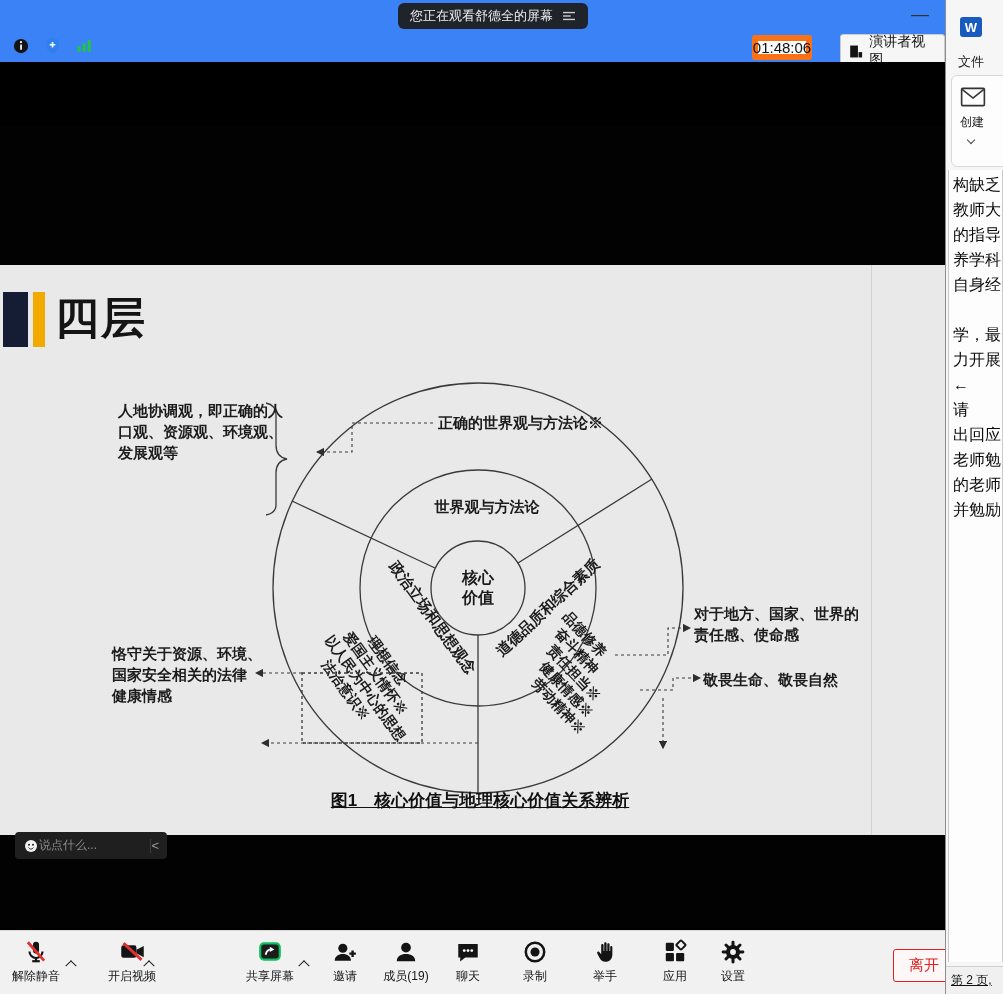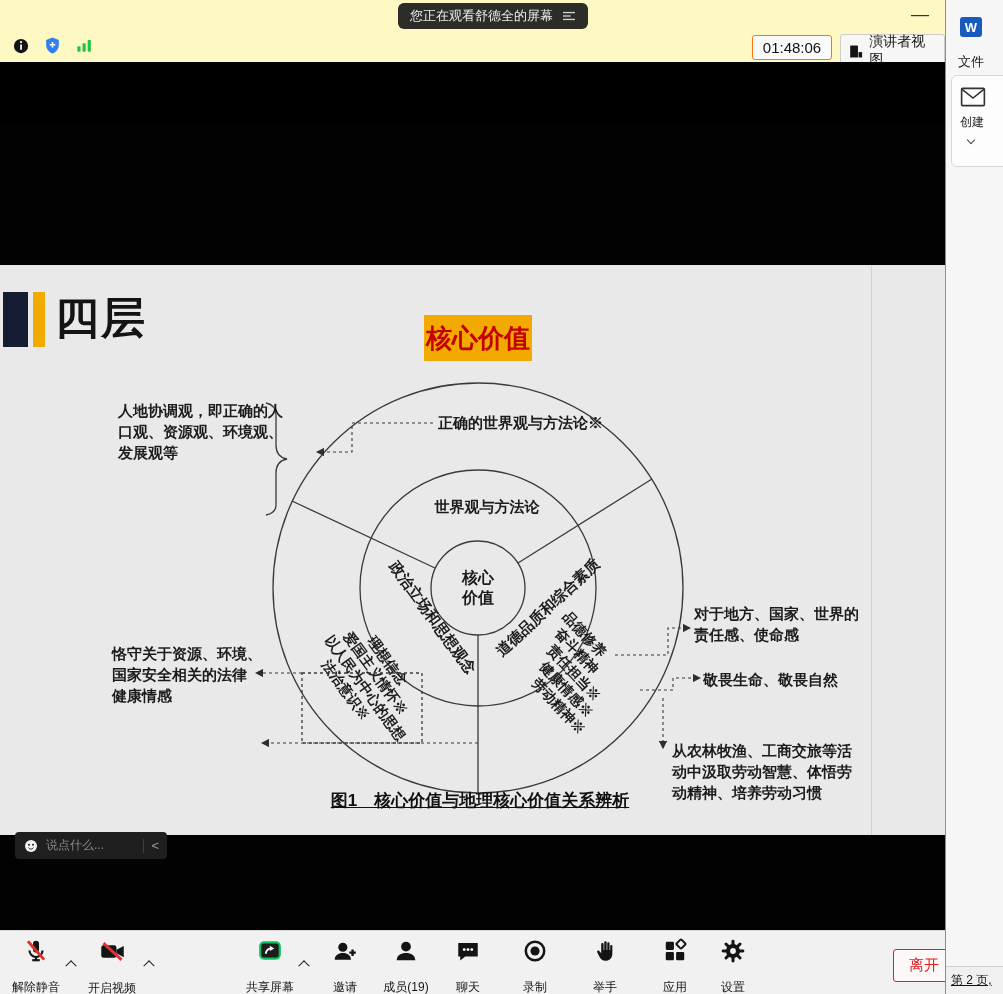--- a/index.html
+++ b/index.html
@@ -2,27 +2,27 @@
 <html><head>
 <meta charset="utf-8">
 <style>
   *{margin:0;padding:0;box-sizing:border-box;}
   html,body{background:#222;}
   .screen{position:relative;width:1003px;height:994px;background:#000;overflow:hidden;
           font-family:"Liberation Sans",sans-serif;}
   .abs{position:absolute;}
 
   
-  .topbar{left:0;top:0;width:945px;height:62px;background:#fef9c3;}
+  .topbar{left:0;top:0;width:945px;height:62px;background:#3b82f6;}
   .pill{left:398px;top:3px;height:26px;padding:0 12px;background:rgba(28,28,28,.93);border-radius:6px;
         display:flex;align-items:center;gap:9px;color:#ededed;font-size:13px;}
   .min-btn{left:905px;top:0;width:30px;height:28px;display:flex;align-items:center;justify-content:center;
            color:#333;font-size:18px;cursor:default;}
   .statusicons{left:12px;top:36px;display:flex;align-items:center;gap:13px;}
-  .timerbox{left:752px;top:35px;width:80px;height:25px;background:#fafafa;border:1px solid #f97316;border-radius:3px;
+  .timerbox{left:752px;top:35px;width:60px;height:25px;background:#fafafa;border:6px solid #f97316;border-radius:3px;
             display:flex;align-items:center;justify-content:center;font-size:15px;color:#111;}
   .viewbtn{left:840px;top:34px;height:34px;padding:0 8px;background:#f6f6f6;border:1px solid #ccc;border-radius:3px;
            display:flex;align-items:center;gap:6px;font-size:14px;color:#111;}
 
   
   .strip{left:0;top:62px;width:945px;height:63px;background:#000;}
   .strip-prev{left:2px;top:80px;width:16px;height:26px;color:#777;font-size:16px;display:flex;align-items:center;justify-content:center;}
   .thumb{top:65px;width:150px;height:57px;background:#141414;overflow:hidden;}
   .thumb.active{outline:2px solid #18b566;outline-offset:-2px;}
   .avatar-wrap{position:absolute;left:0;top:0;width:100%;height:100%;display:flex;align-items:center;justify-content:center;}
@@ -49,28 +49,28 @@
   .slide-svg circle,.slide-svg line,.slide-svg path.ln,.slide-svg rect.dashrect{fill:none;stroke:#3a3a3a;stroke-width:1.3;}
   .slide-svg .dash{fill:none;stroke:#3a3a3a;stroke-width:1.1;stroke-dasharray:3 3;}
   .slide-svg text{fill:#1b1b1b;}
   .ctr{font:700 16px "Liberation Sans",sans-serif;text-anchor:middle;}
   .mid{font:700 15px "Liberation Sans",sans-serif;}
   .midc{font:700 15px "Liberation Sans",sans-serif;text-anchor:middle;}
   .outer{font:700 14px "Liberation Sans",sans-serif;}
 
   
   .chatbar{left:15px;top:832px;width:152px;height:27px;background:#1f1f1f;border-radius:4px;
-           display:flex;align-items:center;gap:7px;padding:0 8px;}
+           display:flex;align-items:center;padding:0 8px;}
   .chat-ph{color:#8a8a8a;font-size:12px;flex:1;}
   .chat-div{width:1px;height:14px;background:#3d3d3d;}
   .chat-col{color:#9a9a9a;font-size:13px;}
 
   
   .toolbar{left:0;top:930px;width:945px;height:64px;background:#f1f1f1;border-top:1px solid #d8d8d8;}
-  .tb-btn{position:absolute;top:7px;width:64px;height:52px;display:flex;flex-direction:column;align-items:center;justify-content:flex-start;gap:15px;cursor:default;}
+  .tb-btn{position:absolute;top:7px;width:64px;height:52px;display:flex;flex-direction:column;align-items:center;justify-content:flex-start;gap:3px;cursor:default;}
   .tb-icon{height:27px;display:flex;align-items:center;justify-content:center;}
   .tb-label{font-size:12px;color:#161616;white-space:nowrap;}
   .tb-caret{position:absolute;top:25px;width:14px;height:14px;display:flex;align-items:center;justify-content:center;}
   .caret{width:8px;height:8px;border-left:1.7px solid #222;border-top:1.7px solid #222;transform:rotate(45deg) translate(2px,2px);}
   .leave-btn{left:893px;top:18px;width:62px;height:33px;border:1.5px solid #e02020;border-radius:3px;
              display:flex;align-items:center;justify-content:center;color:#e02020;font-size:15px;background:#fdf7f7;}
 
   
   .wpanel{left:945px;top:0;width:58px;height:994px;background:#f6f6f6;border-left:1px solid #8d8d8d;overflow:hidden;}
   .w-icon{position:absolute;left:14px;top:17px;width:22px;height:20px;background:#185abd;border-radius:3px;
@@ -288,34 +288,30 @@
       <path class="dash" marker-end="url(#ah)" d="M302 408 L256 408"></path>
       <path class="dash" marker-end="url(#ah)" d="M478 478 L262 478"></path>
       <path class="dash" marker-end="url(#ah)" d="M615 390 L668 390 L668 363 L690 363"></path>
       <path class="dash" marker-end="url(#ah)" d="M640 425 L673 425 L673 413 L700 413"></path>
       <path class="dash" marker-end="url(#ah)" d="M663 433 L663 483"></path>
     </svg>
 
     <div class="abs t-navy" id="t-navy" style="background: rgb(20, 29, 51);"></div>
     <div class="abs t-gold" id="t-gold" style="background: rgb(242, 169, 0);"></div>
     <div class="abs t-text">四层</div>
-    <div class="abs headline" id="headline" style="background: rgb(242, 169, 0); color: rgb(196, 0, 0);">核心价值</div>
 
     <div class="note" style="left:118px;top:135px;">人地协调观，即正确的人
 口观、资源观、环境观、
 发展观等</div>
     <div class="note" style="left:112px;top:378px;">恪守关于资源、环境、
 国家安全相关的法律
 健康情感</div>
     <div class="note" style="left:694px;top:338px;">对于地方、国家、世界的
 责任感、使命感</div>
     <div class="note" style="left:703px;top:404px;">敬畏生命、敬畏自然</div>
-    <div class="note" style="left:672px;top:475px;">从农林牧渔、工商交旅等活
-动中汲取劳动智慧、体悟劳
-动精神、培养劳动习惯</div>
 
     <div class="abs caption">图1　核心价值与地理核心价值关系辨析</div>
     <div class="abs slide-edge"></div>
   </div>
 
   <div class="abs chatbar">
     <svg width="16" height="16" viewBox="0 0 24 24">
       <circle cx="12" cy="12" r="9" fill="#f2f2f2"></circle>
       <circle cx="9" cy="10" r="1.5" fill="#1e1e1e"></circle>
         <circle cx="15" cy="10" r="1.5" fill="#1e1e1e"></circle>
@@ -337,21 +333,21 @@
         <line x1="8.5" y1="20.5" x2="15.5" y2="20.5" stroke="#141414" stroke-width="2"></line>
         <line x1="4.5" y1="3" x2="19.5" y2="20" stroke="#e03131" stroke-width="2.6"></line>
       </svg>
         </div>
       <div class="tb-label">解除静音</div>
     </div>
     <div class="tb-caret" style="left:64px">
         <span class="caret"></span>
       </div>
 
-    <div class="tb-btn" style="left:80px">
+    <div class="tb-btn" style="left:100px">
       <div class="tb-icon">
           <svg width="27" height="27" viewBox="0 0 24 24">
         <rect x="2" y="6.5" width="13.5" height="11" rx="2" fill="#141414"></rect>
         <path d="M15.5 10.5L22 7v10l-6.5-3.5z" fill="#141414"></path>
         <line x1="4" y1="4.5" x2="20" y2="19.5" stroke="#e03131" stroke-width="2.6"></line>
       </svg>
         </div>
       <div class="tb-label">开启视频</div>
     </div>
     <div class="tb-caret" style="left:142px">
@@ -459,16 +455,32 @@
     <div class="w-icon">W</div>
     <div class="w-file">文件</div>
     <div class="w-card">
       <svg width="26" height="22" viewBox="0 0 24 20">
         <rect x="1.5" y="2" width="21" height="16" rx="1" fill="none" stroke="#333" stroke-width="1.5"></rect>
         <path d="M2 3l10 8 10-8" fill="none" stroke="#333" stroke-width="1.5"></path>
       </svg>
       <span class="w-create">创建</span>
       <span class="w-chev"></span>
     </div>
+    <div class="w-doc">
+        <div class="doc-line">构缺乏</div>
+        <div class="doc-line">教师大</div>
+        <div class="doc-line">的指导</div>
+        <div class="doc-line">养学科</div>
+        <div class="doc-line">自身经</div>
+        <div class="doc-line"></div>
+        <div class="doc-line">学，最</div>
+        <div class="doc-line">力开展</div>
+        <div class="doc-line">←</div>
+        <div class="doc-line">请</div>
+        <div class="doc-line">出回应</div>
+        <div class="doc-line">老师勉</div>
+        <div class="doc-line">的老师</div>
+        <div class="doc-line">并勉励</div>
+      </div>
     <div class="w-status">第 2 页,</div>
   </div>
 
 </div>
 
 </body></html>

